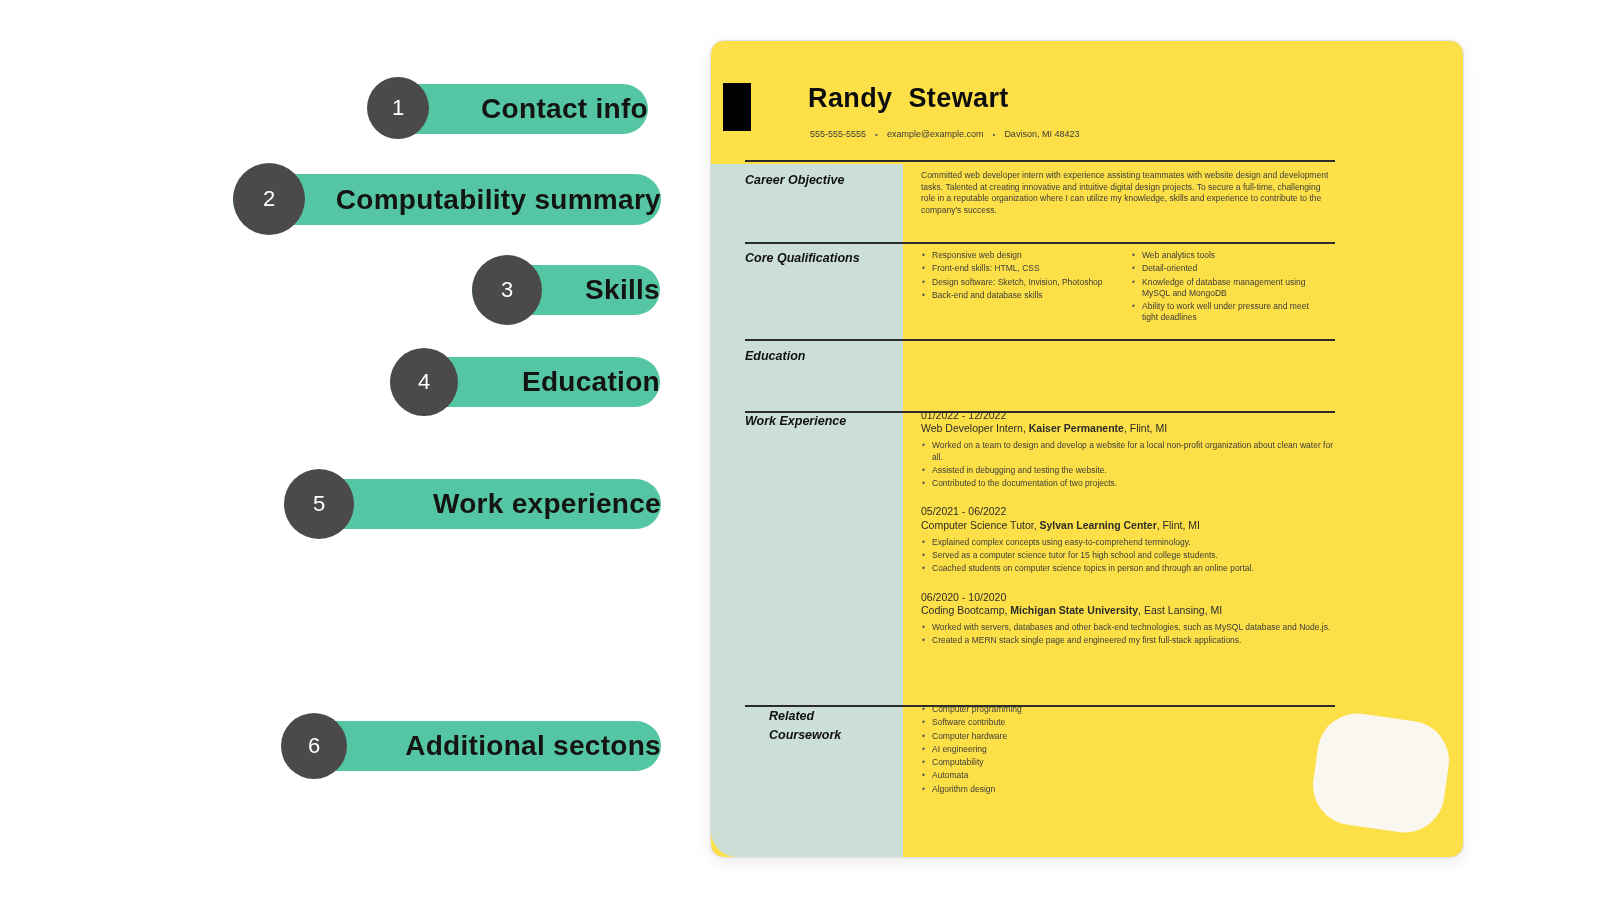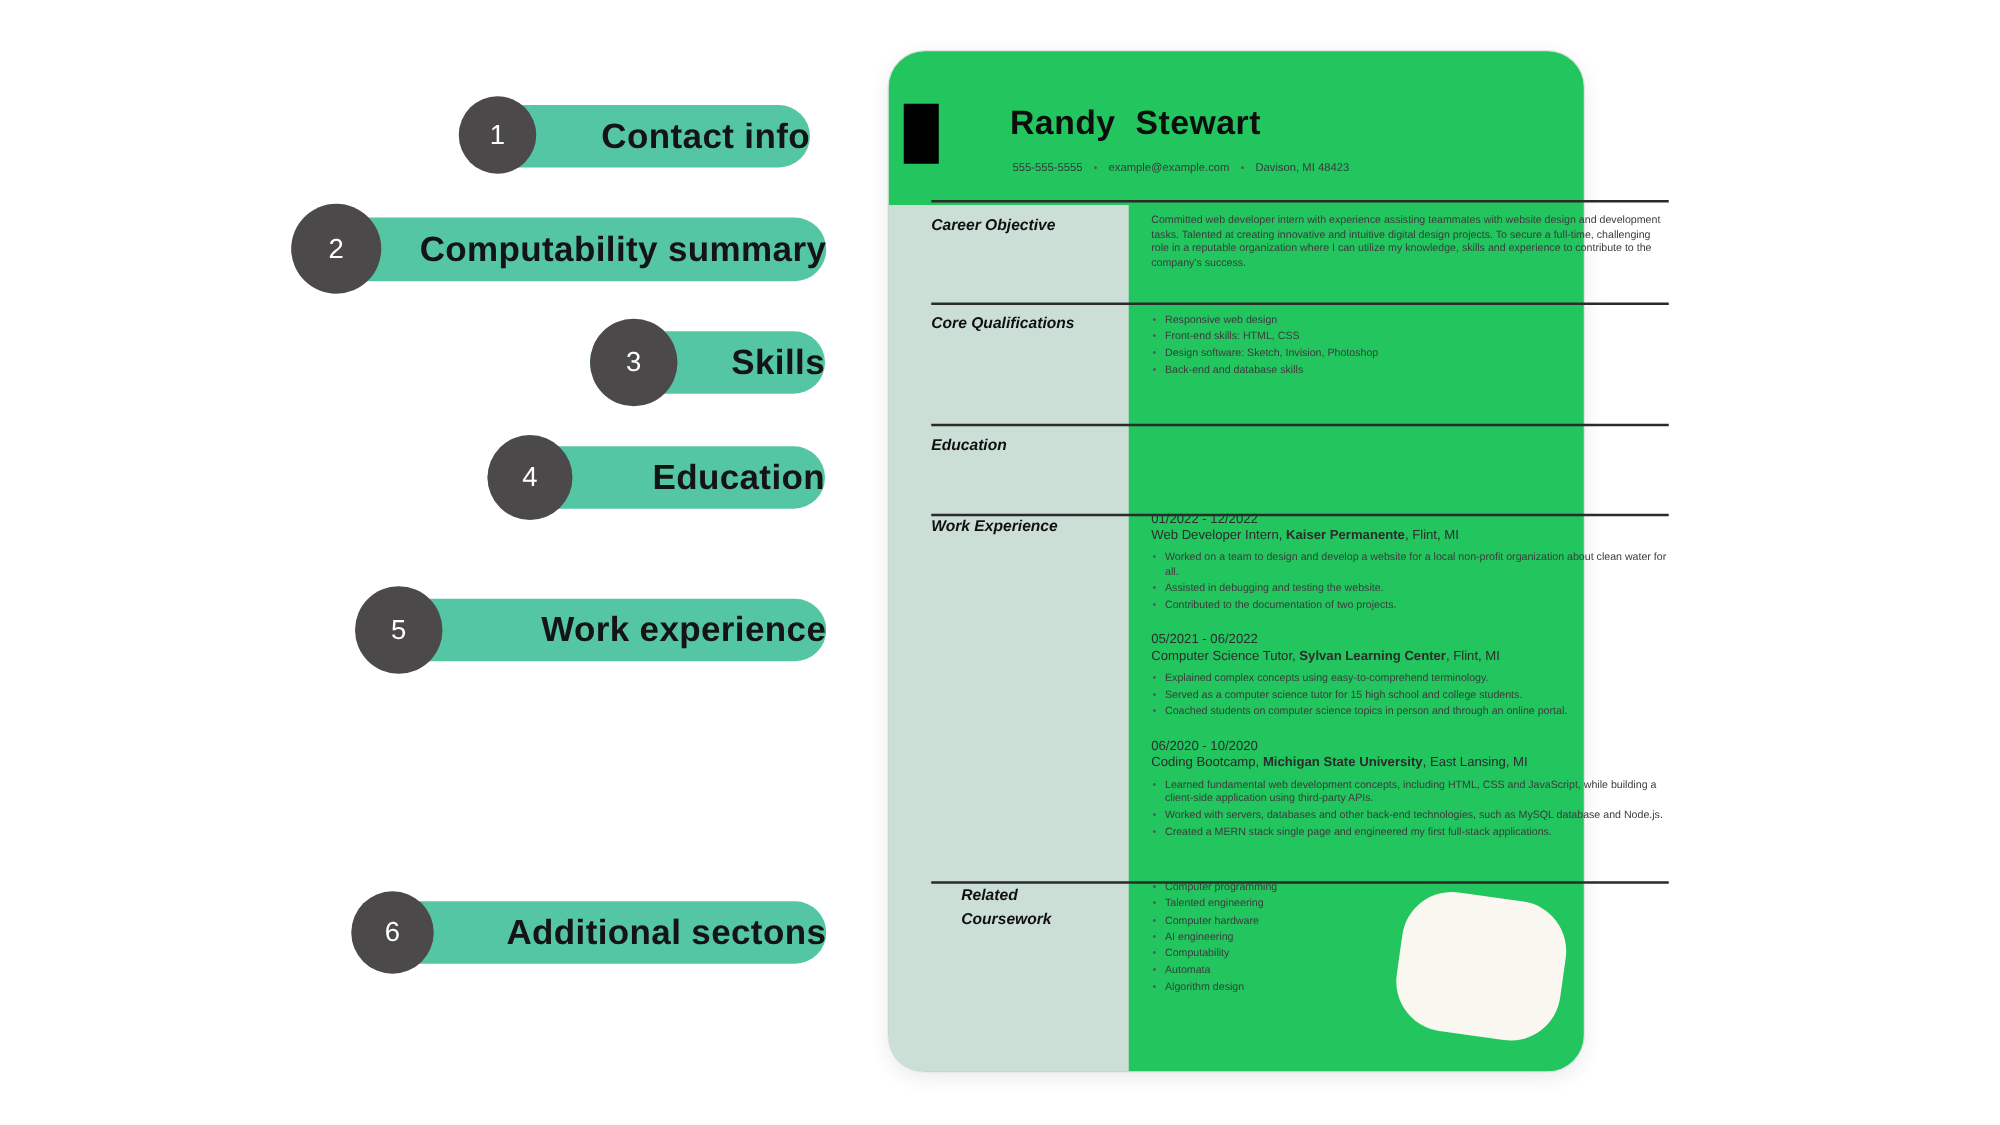--- a/index.html
+++ b/index.html
@@ -23,21 +23,21 @@
   .p3{left:472px;top:265px;width:188px;height:50px;padding-left:70px;}
   .b3{left:472px;top:255px;width:70px;height:70px;}
   .p4{left:390px;top:357px;width:270px;height:50px;padding-left:68px;}
   .b4{left:390px;top:348px;width:68px;height:68px;}
   .p5{left:285px;top:479px;width:376px;height:50px;padding-left:70px;}
   .b5{left:284px;top:469px;width:70px;height:70px;}
   .p6{left:285px;top:721px;width:376px;height:50px;padding-left:62px;}
   .b6{left:281px;top:713px;width:66px;height:66px;}
 
   
-  .card{position:absolute;left:710px;top:40px;width:558px;height:818px;background:#22c55e;border:1px solid #e2e2e2;border-radius:30px;box-shadow:0 5px 16px rgba(0,0,0,.08);}
+  .card{position:absolute;left:710px;top:40px;width:754px;height:818px;background:#fde047;border:1px solid #e2e2e2;border-radius:14px;box-shadow:0 5px 16px rgba(0,0,0,.08);}
   .mint-col{position:absolute;left:0;top:123px;bottom:0;width:192px;background:var(--mint);border-bottom-left-radius:26px;}
   .black-rect{position:absolute;left:12px;top:42px;width:28px;height:48px;background:#000000;}
   .r-name{position:absolute;left:97px;top:42px;font-size:27px;font-weight:bold;color:#0d0d0d;word-spacing:8px;letter-spacing:.4px;}
   .r-contact{position:absolute;left:99px;top:88px;font-size:9px;color:#3a3a3a;}
   .r-contact .sep{display:inline-block;margin:0 9px;font-size:8px;color:#555;}
 
   .rule{position:absolute;left:34px;width:590px;height:2px;background:#2b2b2b;}
   .rule1{top:119px}.rule2{top:201px}.rule3{top:298px}.rule4{top:370px}.rule5{top:664px}
 
   .sec-label{position:absolute;left:34px;width:150px;font-size:12.5px;font-weight:bold;font-style:italic;color:#101010;}
@@ -129,20 +129,26 @@
 
   <div class="content c-objective">Committed web developer intern with experience assisting teammates with website design and development tasks. Talented at creating innovative and intuitive digital design projects. To secure a full-time, challenging role in a reputable organization where I can utilize my knowledge, skills and experience to contribute to the company's success.</div>
 
   <div class="content c-qual">
     <ul class="blts col">
       <li>Responsive web design</li>
       <li>Front-end skills: HTML, CSS</li>
       <li>Design software: Sketch, Invision, Photoshop</li>
       <li>Back-end and database skills</li>
     </ul>
+    <ul class="blts col">
+      <li>Web analytics tools</li>
+      <li>Detail-oriented</li>
+      <li>Knowledge of database management using MySQL and MongoDB</li>
+      <li>Ability to work well under pressure and meet tight deadlines</li>
+    </ul>
   </div>
 
 
   <div class="content c-work">
     <div class="job">
       <div class="job-date">01/2022 - 12/2022</div>
       <div class="job-title"><span>Web Developer Intern, </span><span class="co">Kaiser Permanente</span><span>, Flint, MI</span></div>
       <ul class="blts">
         <li>Worked on a team to design and develop a website for a local non-profit organization about clean water for all.</li>
         <li>Assisted in debugging and testing the website.</li>
@@ -155,31 +161,30 @@
       <ul class="blts">
         <li>Explained complex concepts using easy-to-comprehend terminology.</li>
         <li>Served as a computer science tutor for 15 high school and college students.</li>
         <li>Coached students on computer science topics in person and through an online portal.</li>
       </ul>
     </div>
     <div class="job">
       <div class="job-date">06/2020 - 10/2020</div>
       <div class="job-title"><span>Coding Bootcamp, </span><span class="co">Michigan State University</span><span>, East Lansing, MI</span></div>
       <ul class="blts">
-        <li>Learned fundamental web development concepts, including HTML, CSS and JavaScript, while building a client-side application using third-party APIs.</li>
         <li>Worked with servers, databases and other back-end technologies, such as MySQL database and Node.js.</li>
         <li>Created a MERN stack single page and engineered my first full-stack applications.</li>
       </ul>
     </div>
   </div>
 
   <div class="content c-course">
     <ul class="blts">
       <li>Computer programming</li>
-      <li>Talented engineering</li>
+      <li>Software contribute</li>
       <li>Computer hardware</li>
       <li>AI engineering</li>
       <li>Computability</li>
       <li>Automata</li>
       <li>Algorithm design</li>
     </ul>
   </div>
 
   <div class="blob"></div>
 </div>

